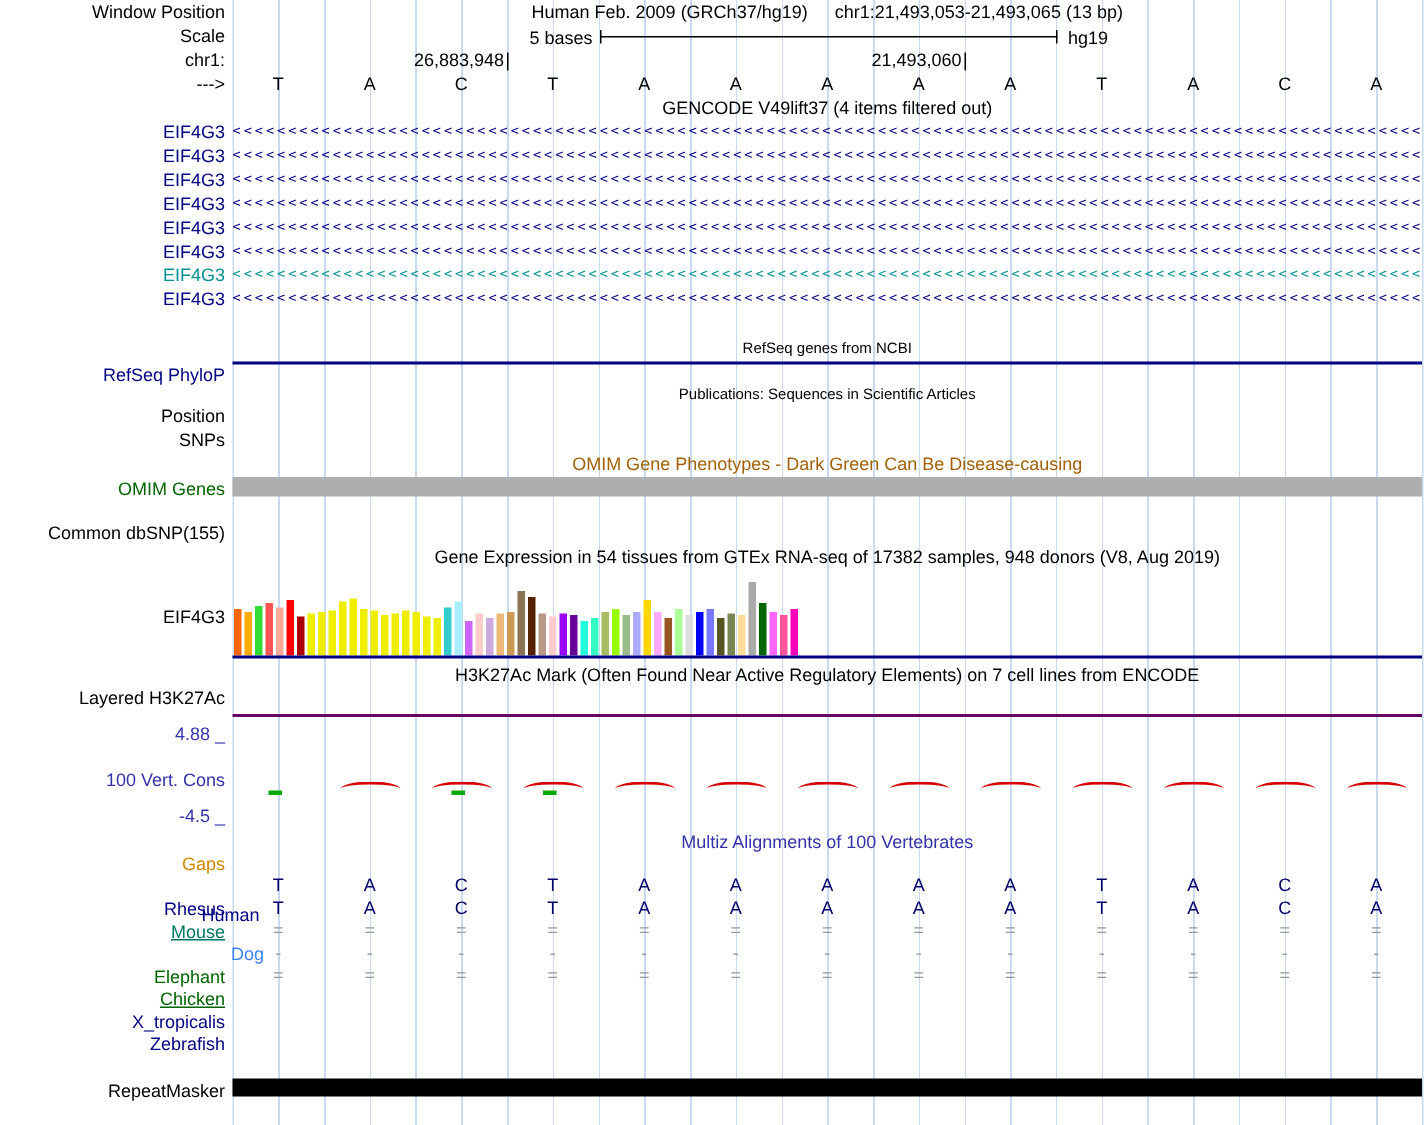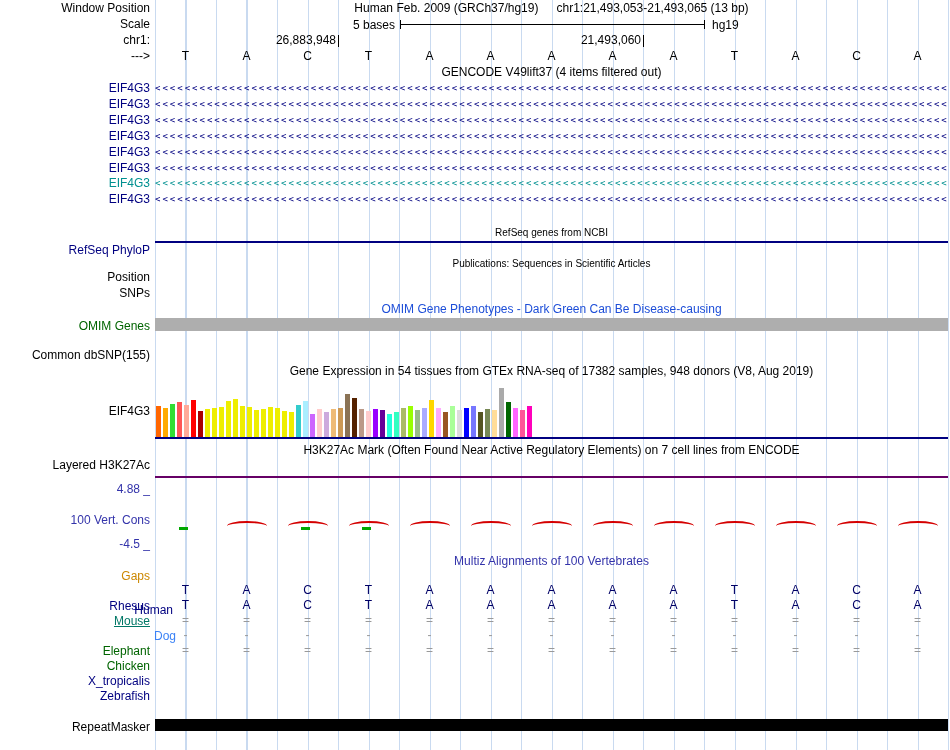--- a/index.html
+++ b/index.html
@@ -58,21 +58,21 @@
   <div class="title" style="top:66px">GENCODE V49lift37 (4 items filtered out)</div>
 
   <div class="title small" style="top:226px">RefSeq genes from NCBI</div>
   <div class="abs refseq-line" style="left: 155px; top: 241px; width: 793px; background: rgb(0, 0, 128);"></div>
   <div class="lbl" style="top: 244px; color: rgb(0, 0, 128);">RefSeq PhyloP</div>
 
   <div class="title small" style="top:257px">Publications: Sequences in Scientific Articles</div>
   <div class="lbl" style="top:271px">Position</div>
   <div class="lbl" style="top:287px">SNPs</div>
 
-  <div class="title" style="top: 303px; color: #1d4ed8;">OMIM Gene Phenotypes - Dark Green Can Be Disease-causing</div>
+  <div class="title" style="top: 303px; color: #a16207;">OMIM Gene Phenotypes - Dark Green Can Be Disease-causing</div>
   <div class="abs omim-bar" style="left: 155px; top: 318px; width: 793px; background: rgb(174, 174, 174);"></div>
   <div class="lbl" style="top: 320px; color: rgb(0, 100, 0);">OMIM Genes</div>
 
   <div class="lbl" style="top:349px">Common dbSNP(155)</div>
 
   <div class="title" style="top:365px">Gene Expression in 54 tissues from GTEx RNA-seq of 17382 samples, 948 donors (V8, Aug 2019)</div>
   <div class="lbl" style="top:405px">EIF4G3</div>
   <div class="abs" id="gtex-bars" style="left:155px;top:385px;width:793px;height:52px">
       <div class="gtex-bar" style="left: 1px; width: 5px; height: 31px; background: rgb(255, 102, 0);"></div>
       <div class="gtex-bar" style="left: 8px; width: 5px; height: 29px; background: rgb(255, 170, 0);"></div>
@@ -257,16 +257,16 @@
     <div class="base-cell" style="left: 338px; top: 644px; width: 61px; color: rgb(153, 153, 153);">=</div>
     <div class="base-cell" style="left: 399px; top: 644px; width: 61px; color: rgb(153, 153, 153);">=</div>
     <div class="base-cell" style="left: 460px; top: 644px; width: 61px; color: rgb(153, 153, 153);">=</div>
     <div class="base-cell" style="left: 521px; top: 644px; width: 61px; color: rgb(153, 153, 153);">=</div>
     <div class="base-cell" style="left: 582px; top: 644px; width: 61px; color: rgb(153, 153, 153);">=</div>
     <div class="base-cell" style="left: 643px; top: 644px; width: 61px; color: rgb(153, 153, 153);">=</div>
     <div class="base-cell" style="left: 704px; top: 644px; width: 61px; color: rgb(153, 153, 153);">=</div>
     <div class="base-cell" style="left: 765px; top: 644px; width: 61px; color: rgb(153, 153, 153);">=</div>
     <div class="base-cell" style="left: 826px; top: 644px; width: 61px; color: rgb(153, 153, 153);">=</div>
     <div class="base-cell" style="left: 887px; top: 644px; width: 61px; color: rgb(153, 153, 153);">=</div>
-    <div class="lbl" style="top: 660px; color: rgb(0, 100, 0);">Chicken</div>
+    <div class="lbl" style="top: 660px; color: rgb(0, 100, 0); text-decoration: underline;">Chicken</div>
     <div class="lbl" style="top: 675px; color: rgb(0, 0, 128);">X_tropicalis</div>
     <div class="lbl" style="top: 690px; color: rgb(0, 0, 128);">Zebrafish</div>
   </div>
 
 </body></html>

